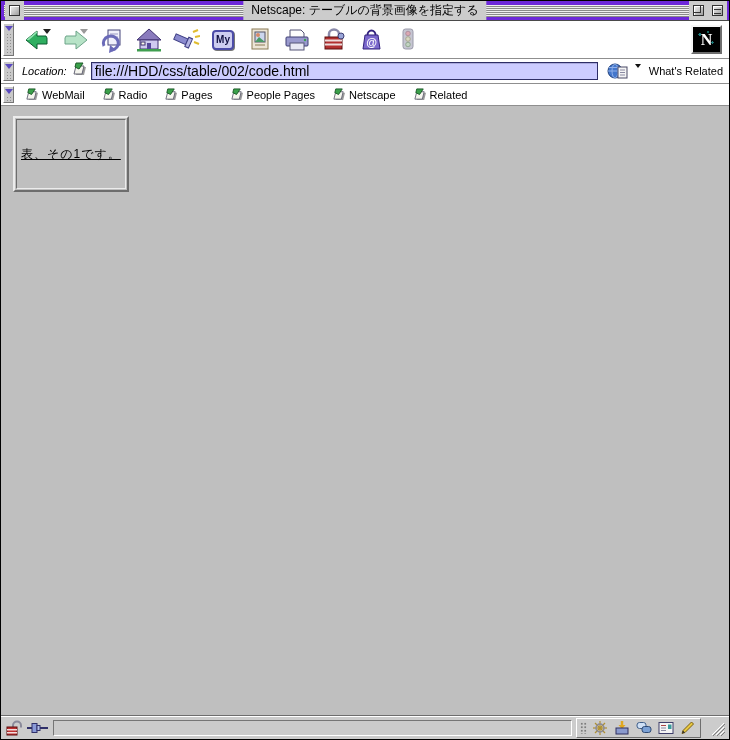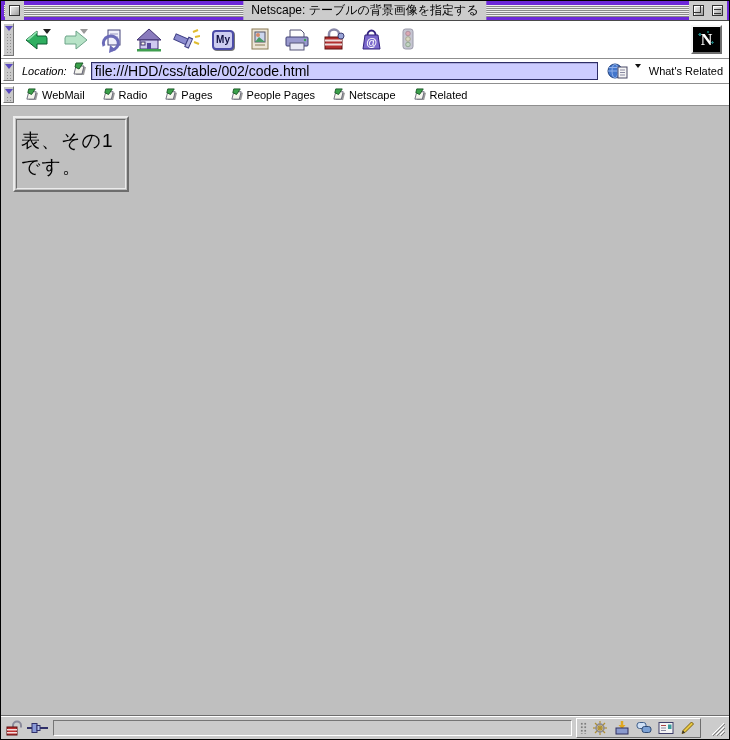--- a/index.html
+++ b/index.html
@@ -52,21 +52,21 @@
   .wr-label{font-size:11px;color:#000;white-space:nowrap;}
   
   .personal-items{flex:1;display:flex;align-items:center;gap:17px;padding-left:9px;}
   .p-item{display:flex;align-items:center;gap:3px;}
   .p-label{font-size:11px;color:#000;white-space:nowrap;}
   
   .content{flex:1;background:#bfbfbf;overflow:hidden;padding-top:10px;}
   .table-box{width:110px;margin:0 0 4px 12px;box-sizing:content-box;padding:1px;background:#bfbfbf;
              border:2px solid;border-color:#ececec #6d6d6d #6d6d6d #ececec;}
   .table-cell{border:1px solid;border-color:#6d6d6d #ececec #ececec #6d6d6d;height:68px;
-              display:flex;align-items:center;padding:0 4px;font-size:19px;color:#000;letter-spacing:1px;}
+              display:flex;align-items:center;padding:0 4px;font-size:12px;color:#000;letter-spacing:1px;text-decoration:underline;}
   
   .statusbar{flex:0 0 23px;background:#cccccc;border-top:1px solid #6e6e6e;box-shadow:inset 0 1px 0 #fff;
              display:flex;align-items:center;gap:4px;padding:0 2px 0 4px;}
   .status-field{flex:1;height:14px;border:1px solid;border-color:#767676 #fff #fff #767676;background:#cbcbcb;
                 font-size:10px;color:#333;display:flex;align-items:center;padding:0 4px;}
   .component-bar{display:flex;align-items:center;gap:3px;height:18px;padding:0 3px;background:#cccccc;
                  border:1px solid;border-color:#fff #6e6e6e #6e6e6e #fff;}
   .cgrip{width:7px;height:12px;background-image:radial-gradient(#7d7d7d 0.9px,transparent 1.1px);background-size:3.5px 3.5px;}
   .cbtn{width:19px;height:16px;display:flex;align-items:center;justify-content:center;}
   .grow-box{width:20px;height:20px;display:flex;align-items:center;justify-content:center;margin-left:2px;}

